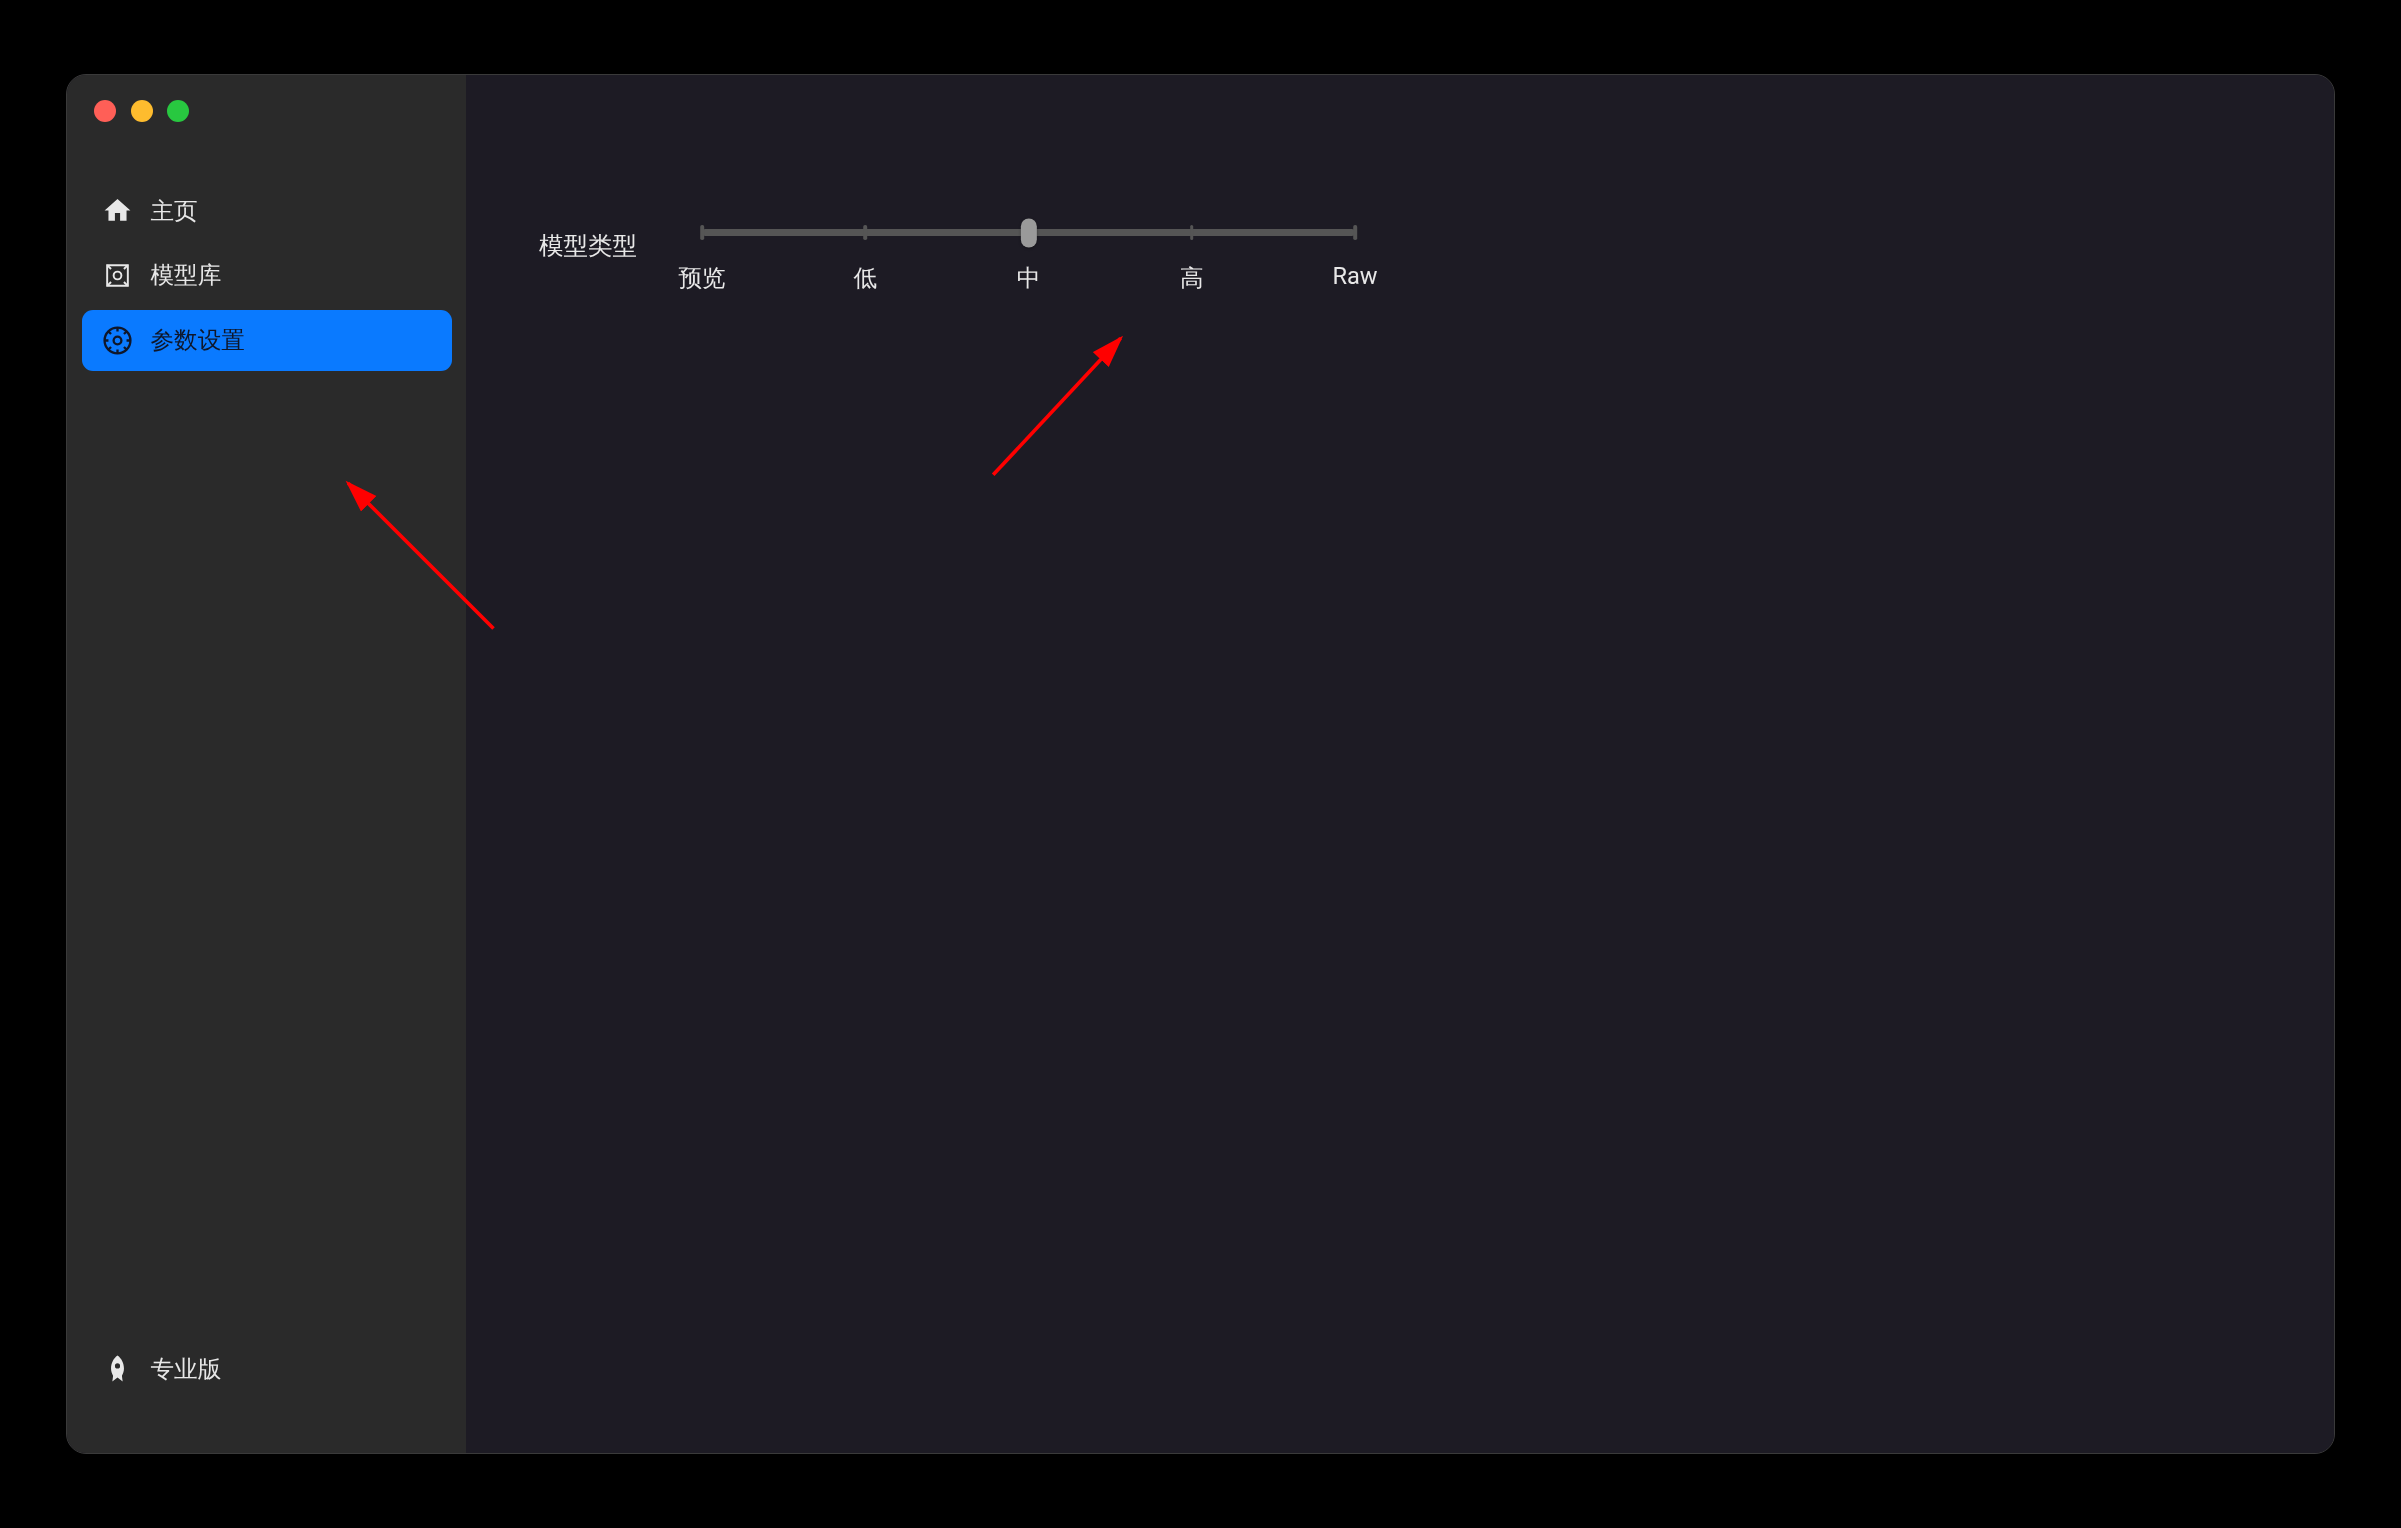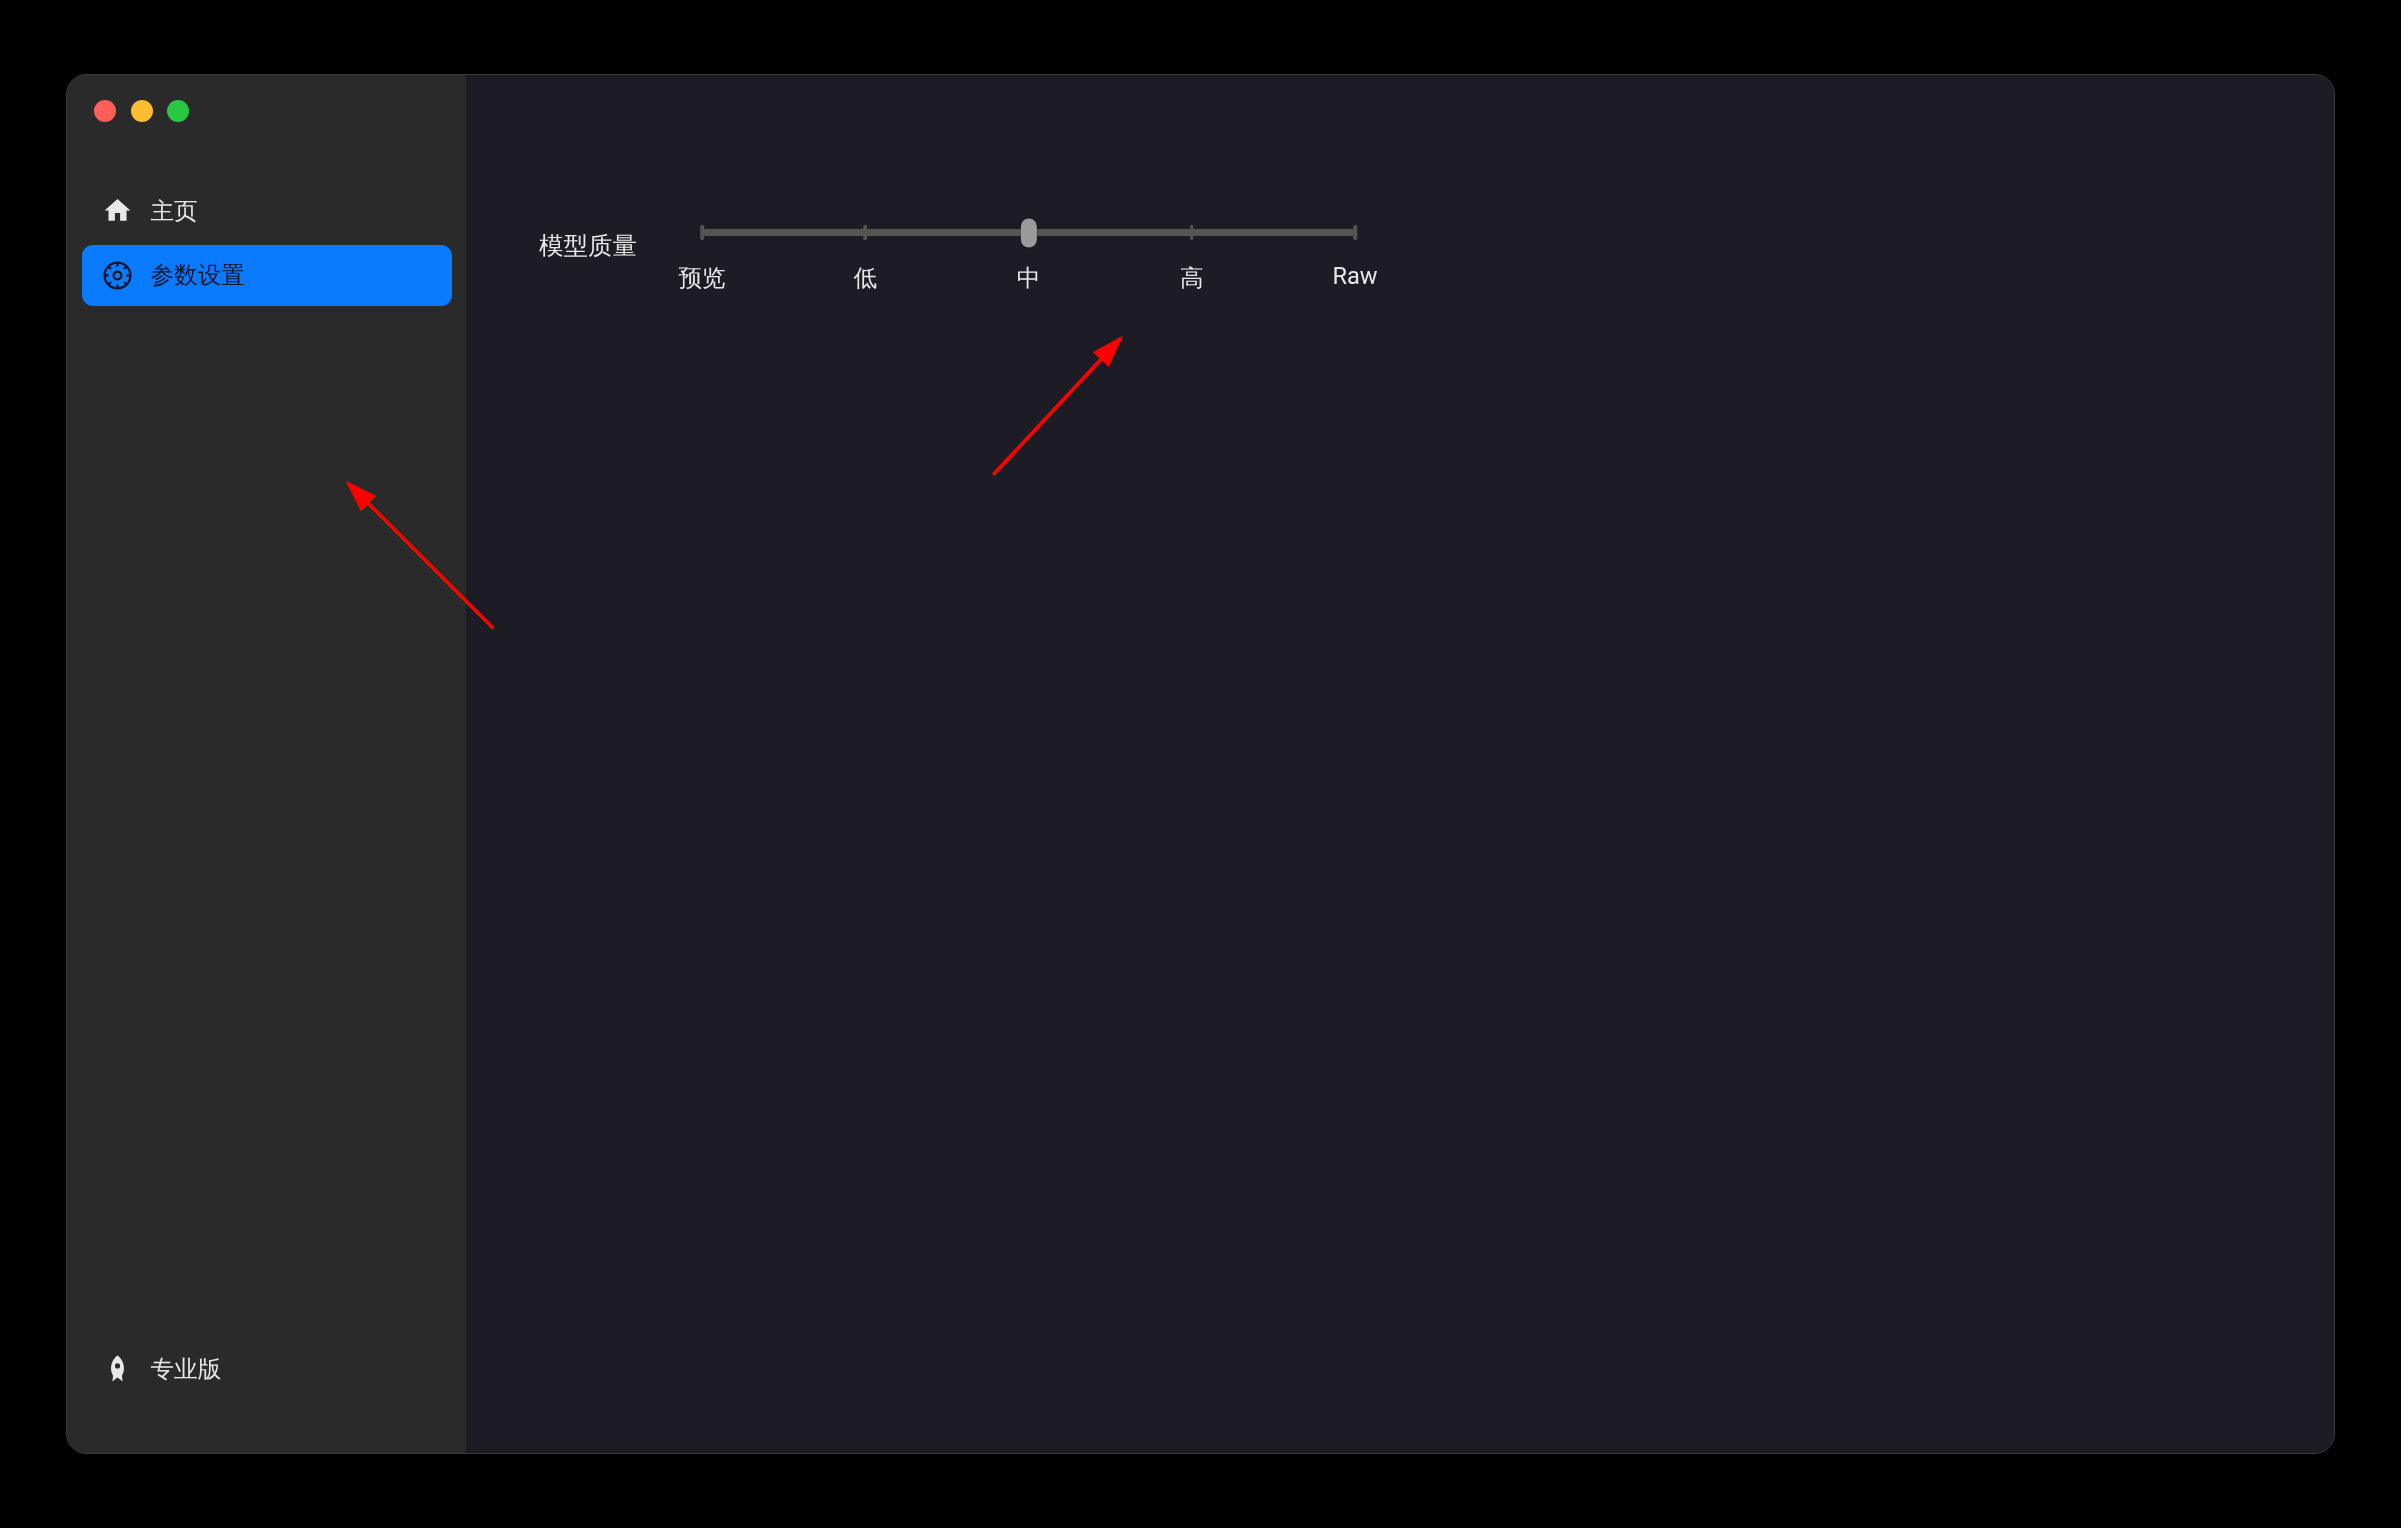--- a/index.html
+++ b/index.html
@@ -189,20 +189,30 @@
     <nav class="nav">
       <div class="nav-item">
         <span class="icon">
           <svg viewBox="0 0 24 24">
               <path d="M10 20v-6h4v6h5v-8h3L12 3 2 12h3v8z"></path>
             </svg>
         </span>
         <span>主页</span>
       </div>
 
+      <div class="nav-item">
+        <span class="icon">
+          <svg viewBox="0 0 24 24">
+              <path fill="none" stroke="currentColor" stroke-width="1.5" d="M4 4h16v16H4z"></path>
+              <circle cx="12" cy="12" r="3" fill="none" stroke="currentColor" stroke-width="1.5"></circle>
+              <path stroke="currentColor" stroke-width="1.5" d="M4 4l3 3M20 4l-3 3M4 20l3-3M20 20l-3-3"></path>
+            </svg>
+        </span>
+        <span>模型库</span>
+      </div>
 
       <div class="nav-item active">
         <span class="icon">
           <svg viewBox="0 0 24 24">
               <circle cx="12" cy="12" r="10" fill="none" stroke="currentColor" stroke-width="1.8"></circle>
               <circle cx="12" cy="12" r="3" fill="none" stroke="currentColor" stroke-width="1.8"></circle>
               <path stroke="currentColor" stroke-width="1.8" d="M12 2v3M12 19v3M2 12h3M19 12h3M5 5l2 2M17 17l2 2M19 5l-2 2M7 17l-2 2"></path>
             </svg>
         </span>
         <span>参数设置</span>
@@ -217,21 +227,21 @@
             </svg>
         </span>
         <span>专业版</span>
       </div>
     </div>
   </aside>
 
   <main class="main">
 
     <div class="setting-group">
-      <div class="setting-label">模型质量</div>
+      <div class="setting-label">模型类型</div>
       <div class="slider-wrap">
         <div class="slider-track quality">
           <div class="tick" style="left:0%"></div>
           <div class="tick" style="left:25%"></div>
           <div class="tick" style="left:50%"></div>
           <div class="tick" style="left:75%"></div>
           <div class="tick" style="left:100%"></div>
           <div class="slider-thumb" style="left:50%"></div>
         </div>
         <div class="slider-labels quality">

